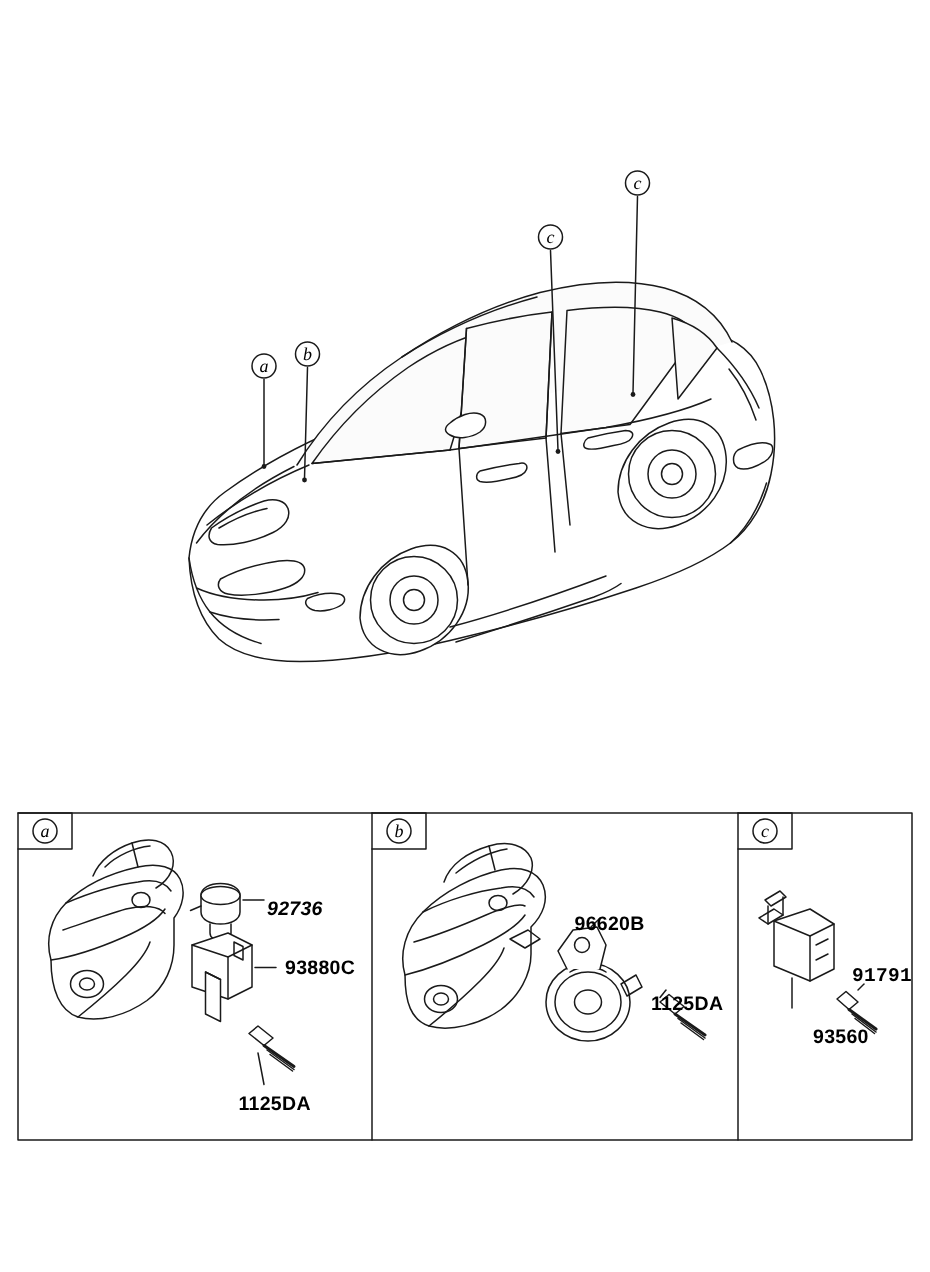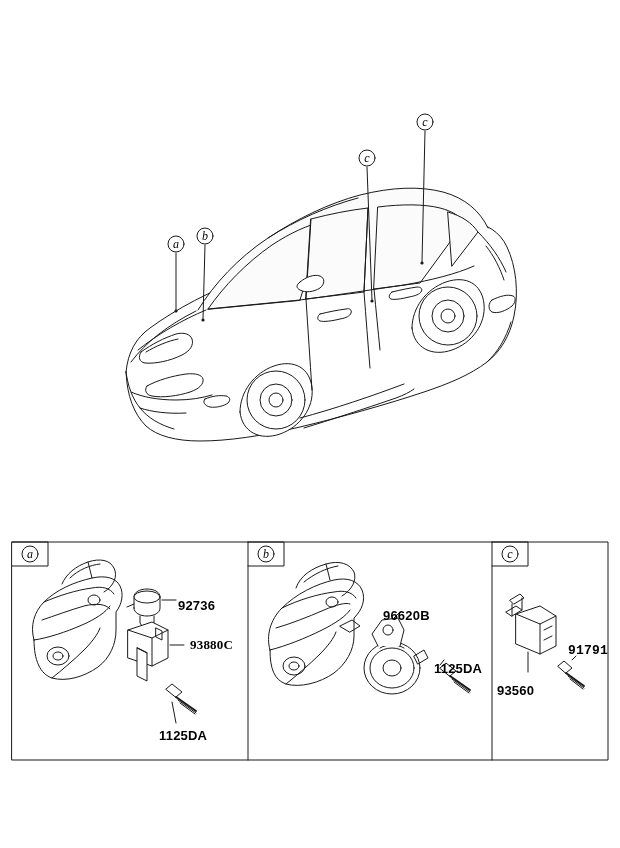--- a/index.html
+++ b/index.html
@@ -317,23 +317,23 @@
 
   <div class="callout-letter" style="left:168px; top:236px;">a</div>
   <div class="callout-letter" style="left:197px; top:228px;">b</div>
   <div class="callout-letter" style="left:359px; top:150px;">c</div>
   <div class="callout-letter" style="left:417px; top:114px;">c</div>
 
   <div class="panel-letter" style="left:21px; top:545px;">a</div>
   <div class="panel-letter" style="left:257px; top:545px;">b</div>
   <div class="panel-letter" style="left:501px; top:545px;">c</div>
 
-  <div class="lbl" style="left:178px; top:598px;">92736</div>
-  <div class="lbl" style="left:190px; top:637px;font-family:Liberation Serif, serif;">93880C</div>
+  <div class="lbl" style="left:178px; top:598px;font-style:italic;">92736</div>
+  <div class="lbl" style="left:190px; top:637px;">93880C</div>
   <div class="lbl" style="left:159px; top:728px;">1125DA</div>
 
   <div class="lbl" style="left:370px; top:608px;margin-left:13px;">96620B</div>
   <div class="lbl" style="left:434px; top:661px;">1125DA</div>
 
   <div class="lbl" style="left:568px; top:643px;font-family:Liberation Mono, monospace;">91791</div>
-  <div class="lbl" style="left:497px; top:683px;">93560</div>
+  <div class="lbl" style="left:542px; top:683px;">93560</div>
 
 </div>
 
 </body></html>

